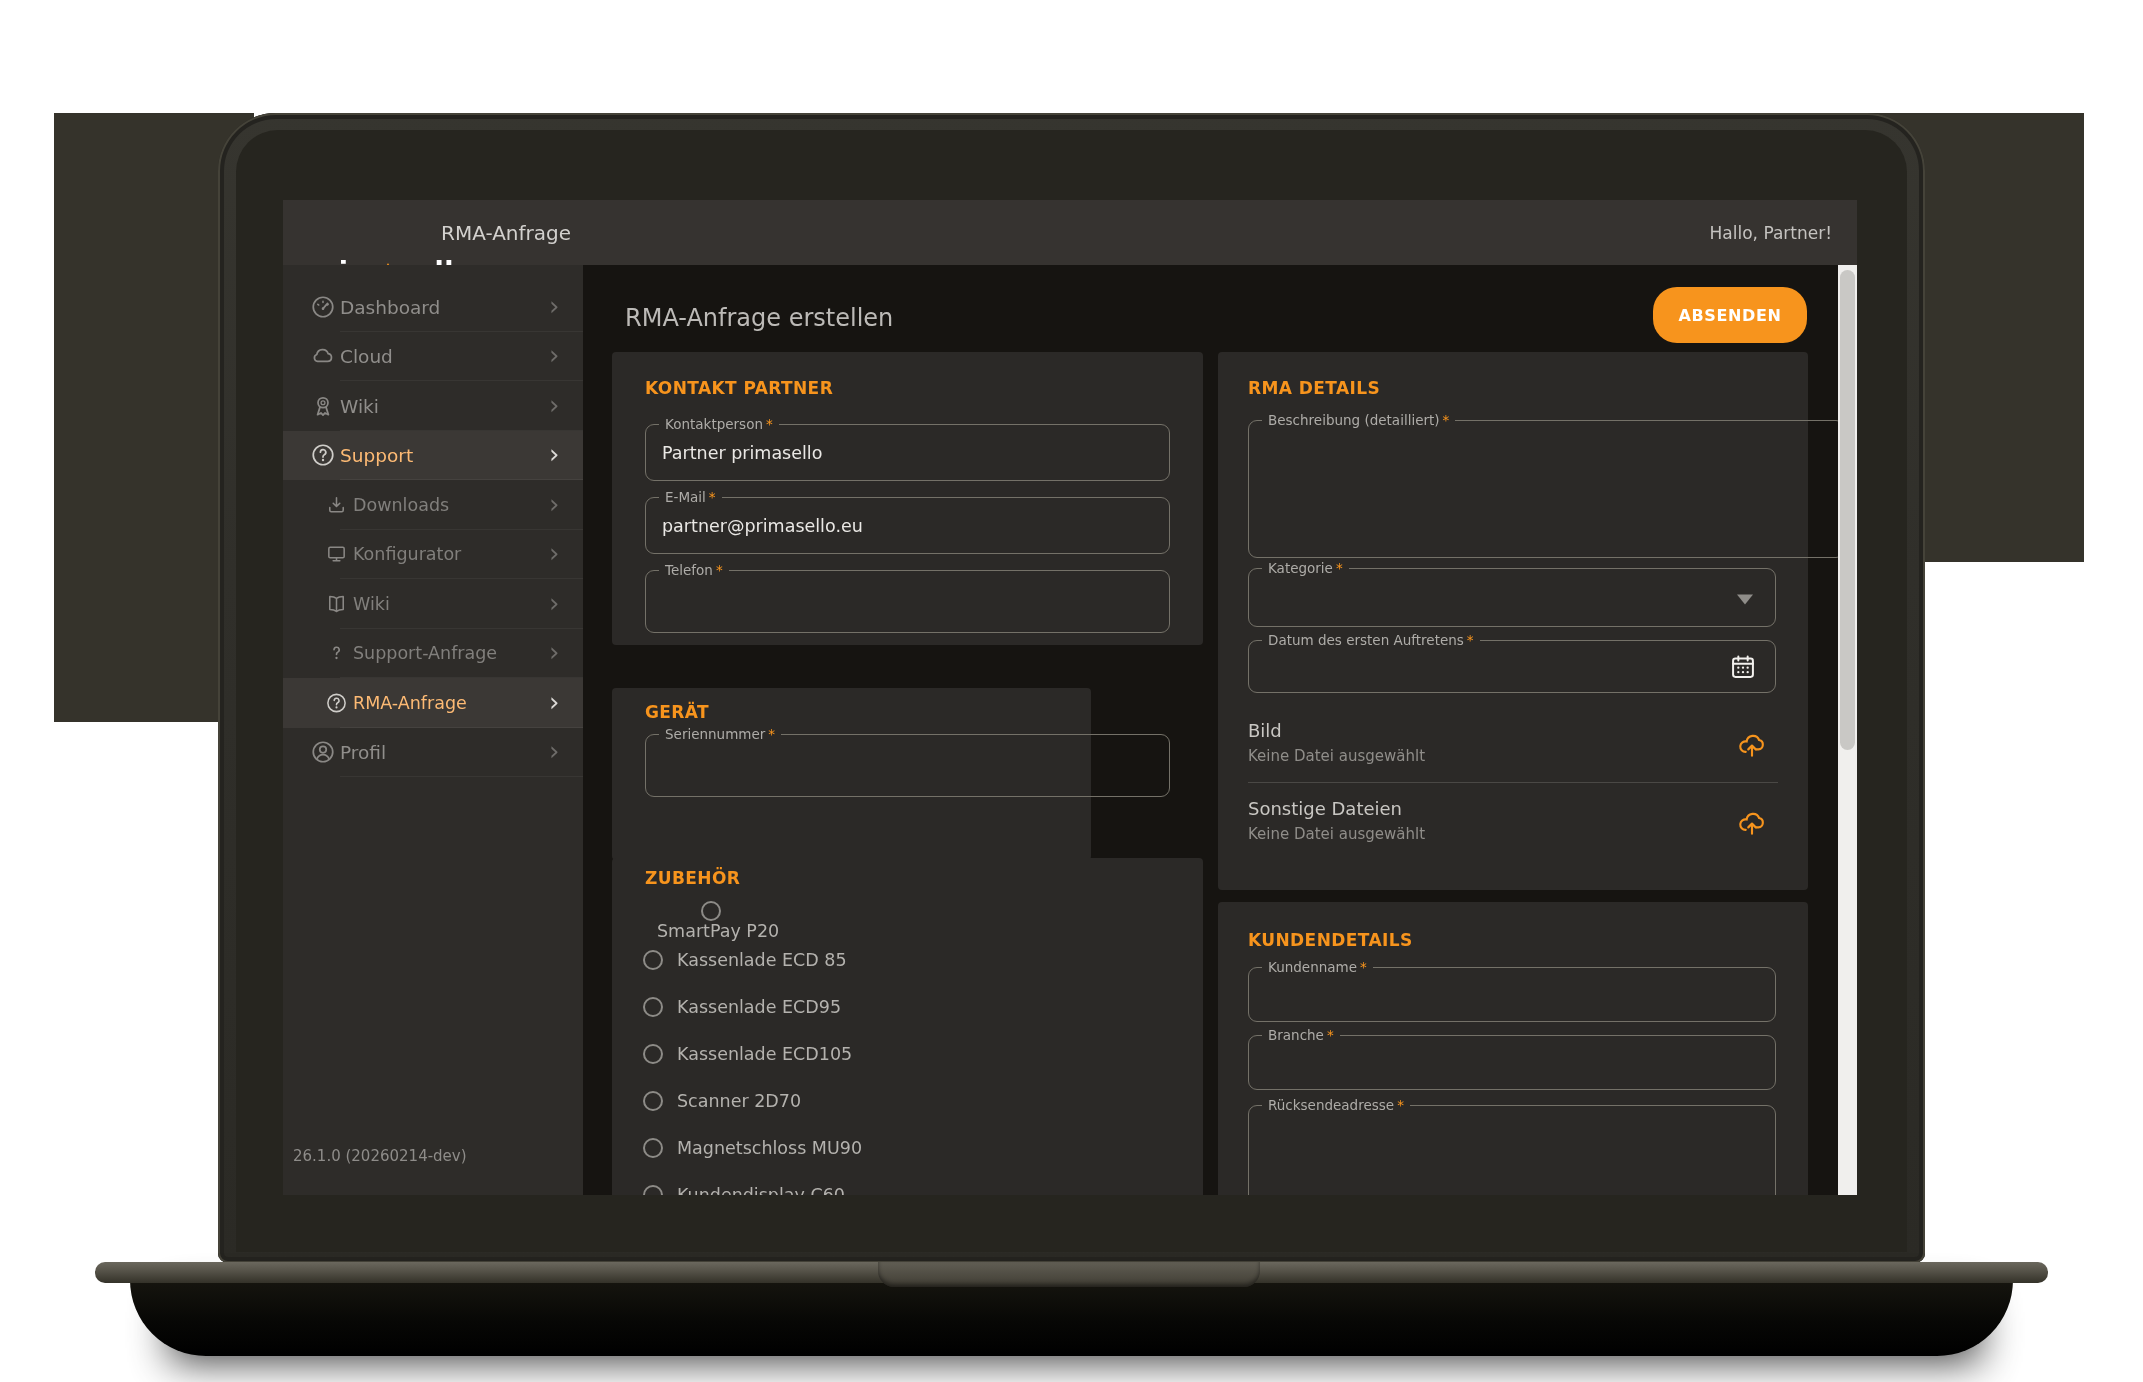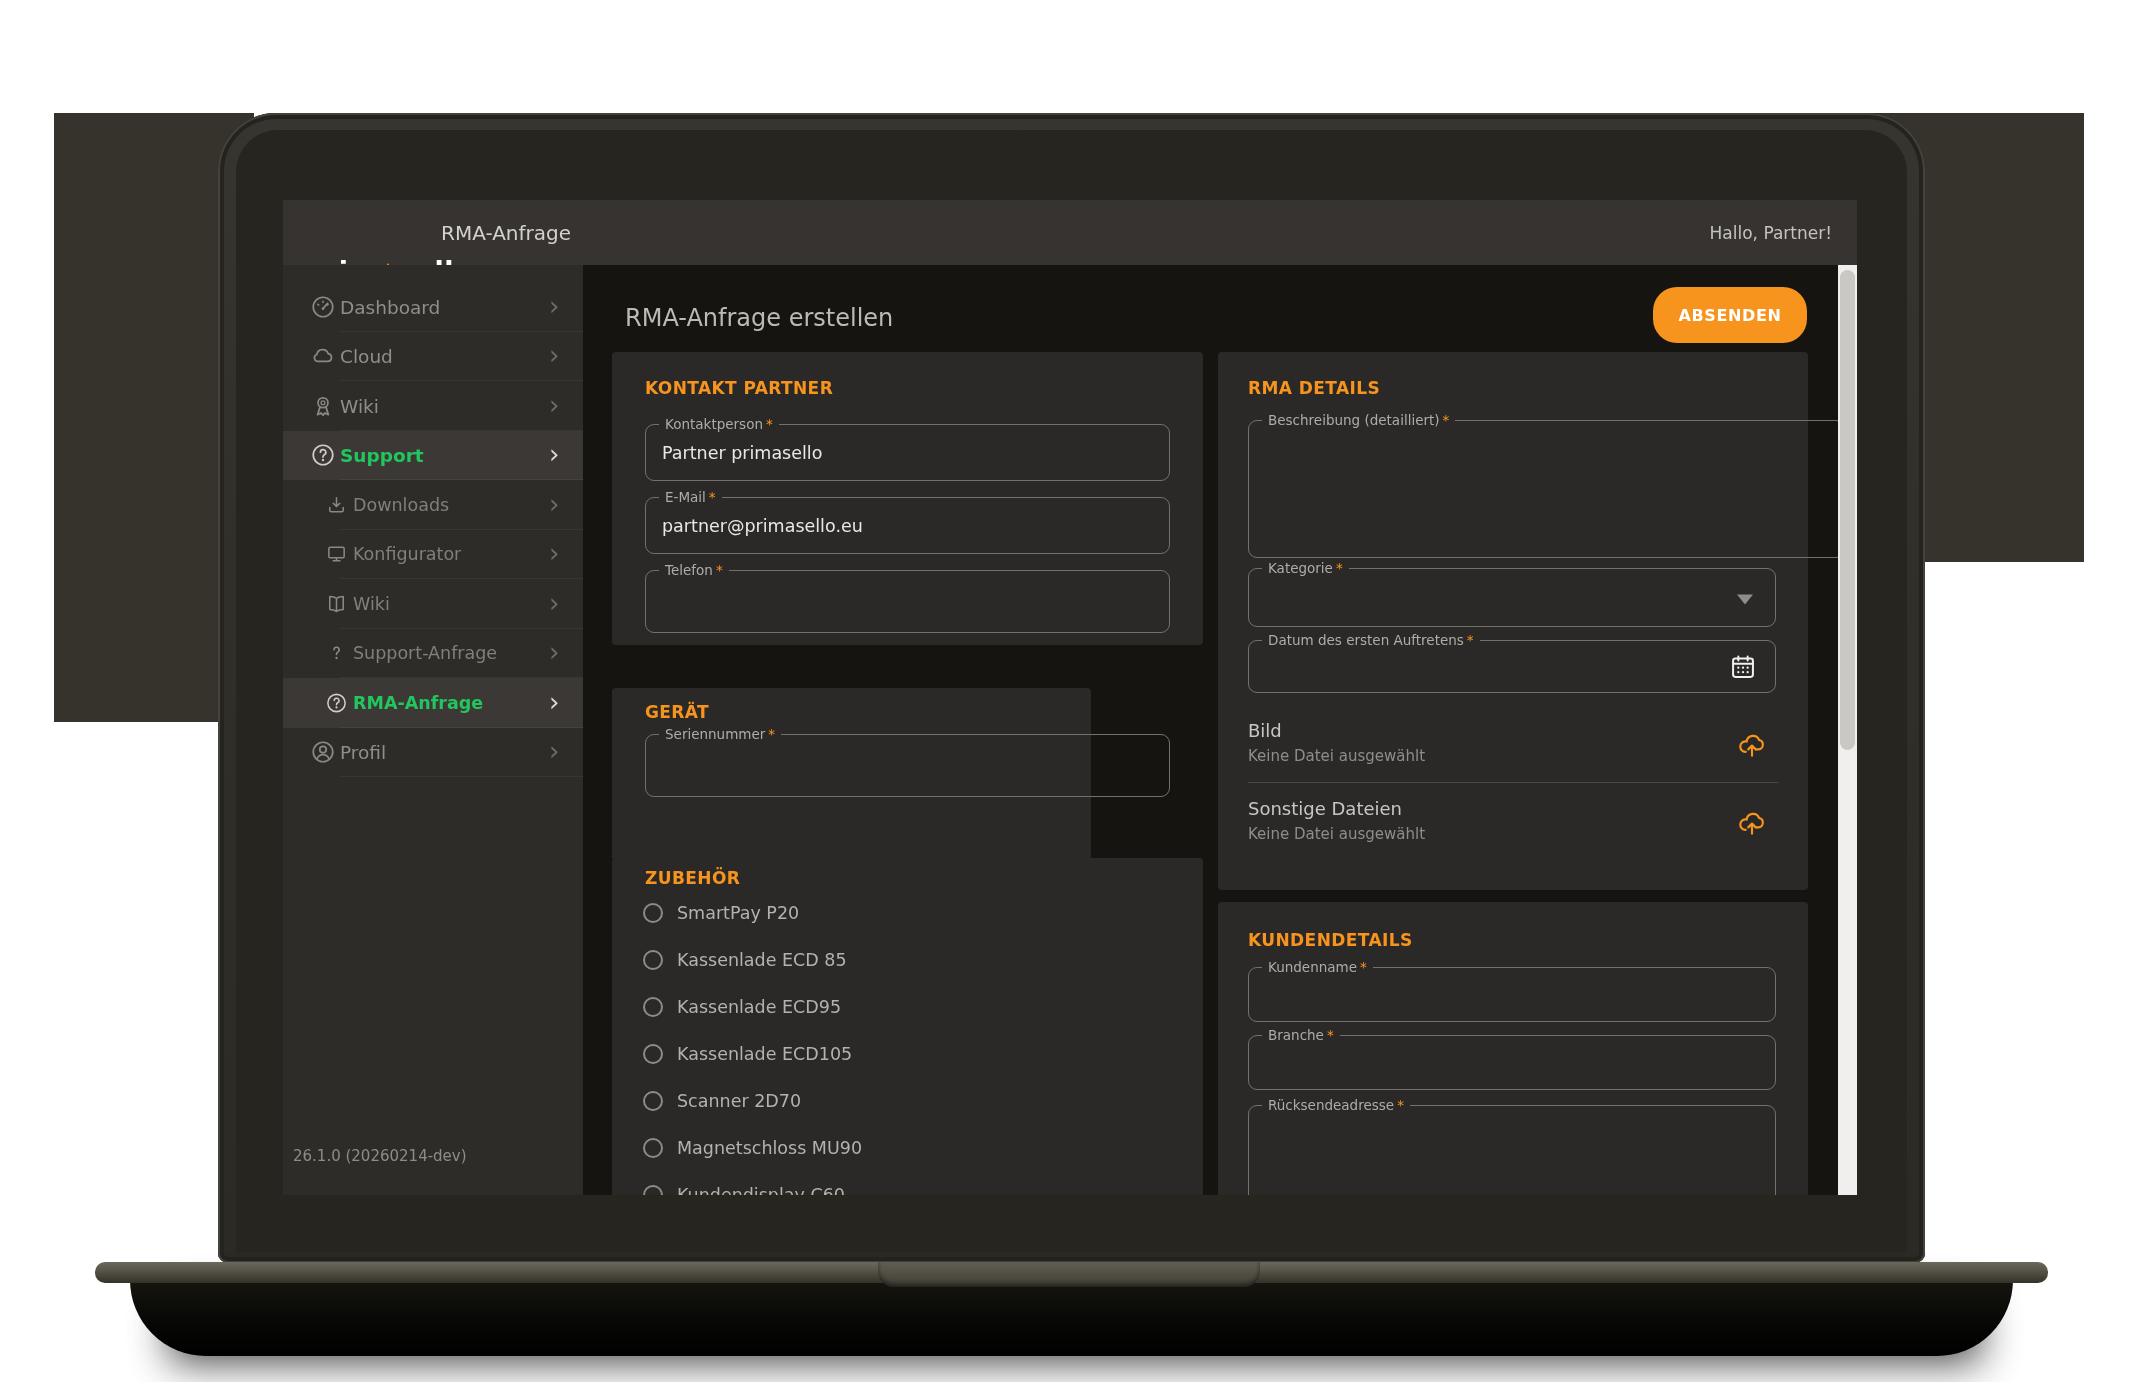--- a/index.html
+++ b/index.html
@@ -57,21 +57,21 @@
                      background:rgba(255,255,255,.05); }
   .nav-item .nicon { position:absolute; left:27px; top:50%; transform:translateY(-50%);
                      color:#8a8885; display:flex; }
   .nav-item.sub .nicon { left:42px; }
   .nav-item .nlabel { position:absolute; left:57px; top:50%; transform:translateY(-50%);
                       font-size:18.5px; color:#908e8b; }
   .nav-item.sub .nlabel { left:70px; font-size:17.5px; color:#817f7c; }
   .nav-item .chev { position:absolute; left:266px; top:50%; transform:translateY(-52%);
                     font-size:26px; color:#6e6c69; }
   .nav-item.active { background:#3b3835; }
-  .nav-item.active .nlabel { color:#22c55e; font-weight:700; }
+  .nav-item.active .nlabel { color:#fdba74; font-weight:400; }
   .nav-item.active .nicon { color:#cfcdc9; }
   .nav-item.active .chev { color:#dbd9d6; }
   .version { position:absolute; left:10px; top:882px; font-size:15px; color:#8e8c89; }
 
   
   .content { position:absolute; left:300px; top:65px; width:1274px; height:930px;
              overflow:hidden; background:#161411; }
   .page-title { position:absolute; left:42px; top:39px; font-size:24px; color:#bcbab7; }
   .submit-btn { position:absolute; left:1070px; top:22px; width:154px; height:56px;
                 background:#F7941D; border:none; border-radius:24px; color:#fff;
@@ -317,21 +317,21 @@
       <div class="card card-l2">
         <div class="sect" style="left:33px; top:14px;">GERÄT</div>
         <div class="field" style="left:33px; top:46px; width:525px; height:63px;">
           <span class="flabel"><span>Seriennummer</span><span class="req">*</span></span>
           <input type="text" style="">
         </div>
       </div>
 
       <div class="card card-l3">
         <div class="sect" style="left:33px; top:10px;">ZUBEHÖR</div>
-        <div class="radio-row" style="top:43px;">
+        <div class="radio-row" style="top:43px;flex-direction:column;">
           <span class="radio"></span>
           <span class="radio-label">SmartPay P20</span>
         </div>
         <div class="radio-row" style="top:90px;">
           <span class="radio"></span>
           <span class="radio-label">Kassenlade ECD 85</span>
         </div>
         <div class="radio-row" style="top:137px;">
           <span class="radio"></span>
           <span class="radio-label">Kassenlade ECD95</span>

